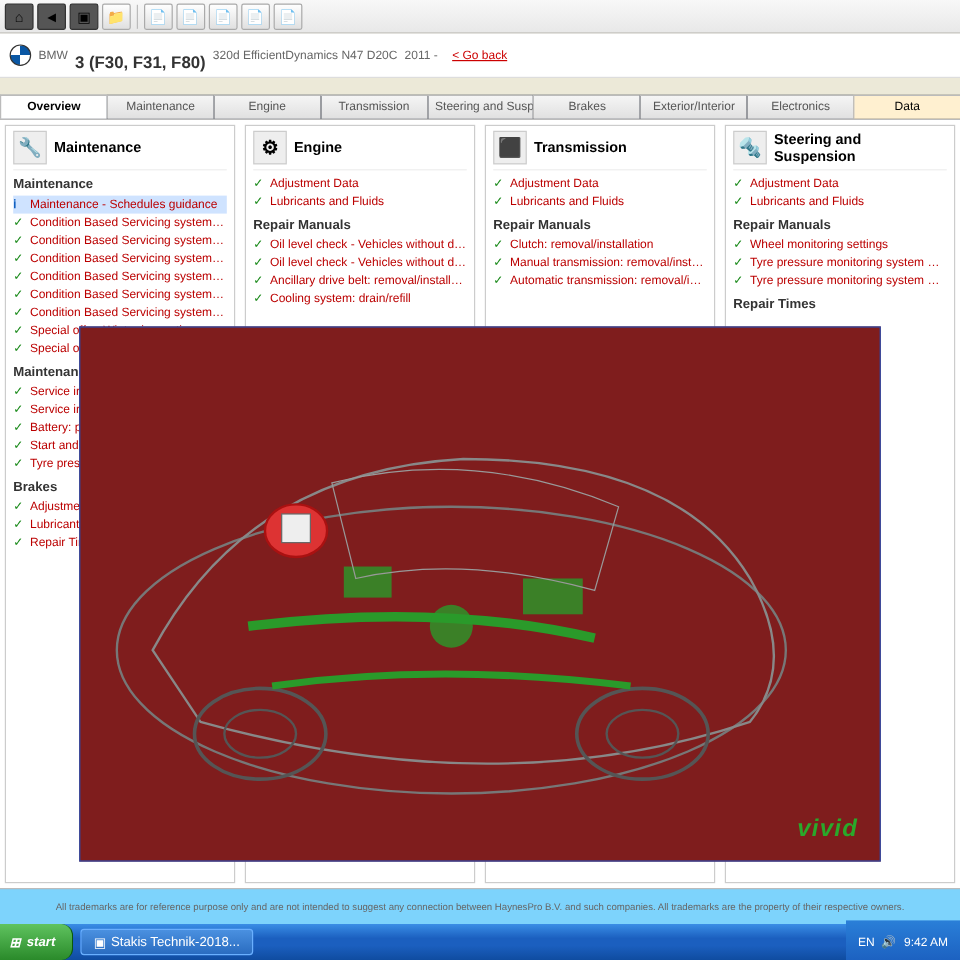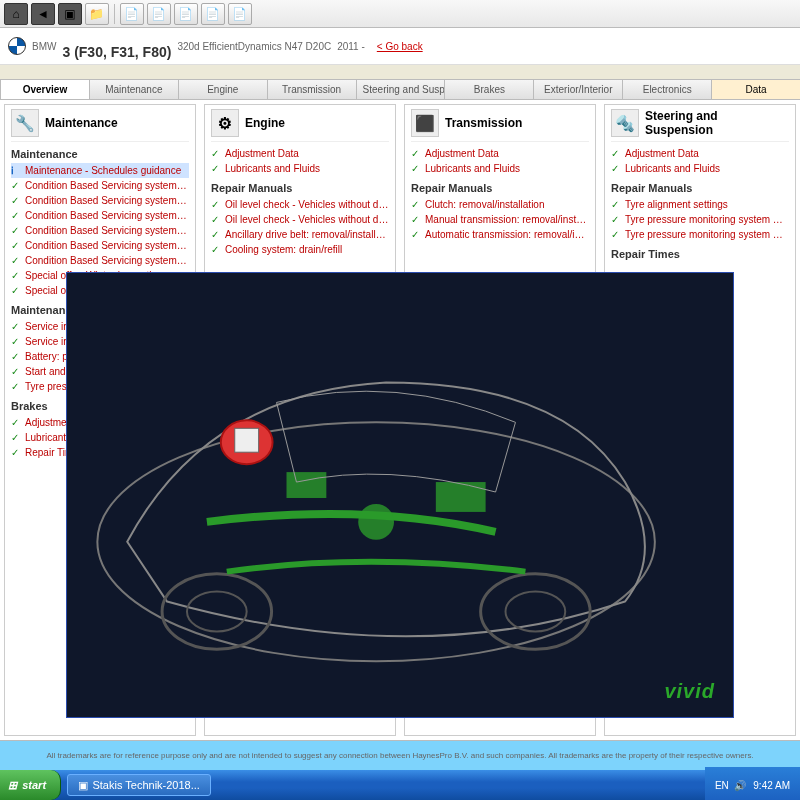--- a/index.html
+++ b/index.html
@@ -101,21 +101,21 @@
   .linklist li::before {
     content:"✓"; color:#1a8a1a; position:absolute; left:0; top:0; font-size:10px;
   }
   .linklist li.info::before { content:"ℹ"; color:#1060c0; font-weight:bold;}
   .selected-row { background:#cfe3ff; }
   .overlay {
     position:absolute;
     left:66px; top:272px;
     width:668px; height:446px;
     border:1px solid #2a4cae;
-    background:#0f172a;
+    background:#7f1d1d;
     display:flex; flex-direction:row; align-items:flex-end; justify-content:flex-end;
     padding:10px 18px 14px;
     pointer-events:none;
   }
   .overlay .brand { color:#2aa82a; font-style:italic; font-size:20px; font-weight:bold; letter-spacing:1px;}
   .overlay .ver { color:#2aa82a; font-size:46px; font-weight:900; letter-spacing:1px; line-height:1;}
   .overlay svg { position:absolute; left:0; top:0; width:100%; height:100%; }
   .footerstrip {
     position:absolute; left:0; bottom:30px; right:0; height:30px;
     background:#7dd3fc; border-top:1px solid #bbb;
@@ -261,21 +261,21 @@
       <div class="colhdr">
         <div class="colicon">🔩</div>
         <span>Steering and Suspension</span>
       </div>
       <ul class="linklist">
         <li>Adjustment Data</li>
         <li>Lubricants and Fluids</li>
       </ul>
       <div class="grouphdr">Repair Manuals</div>
       <ul class="linklist">
-        <li>Tyre alignment settings</li>
+        <li>Wheel monitoring settings</li>
         <li>Tyre pressure monitoring system Without iDrive</li>
         <li>Tyre pressure monitoring system With iDrive</li>
       </ul>
       <div class="grouphdr">Repair Times</div>
       <ul class="linklist"></ul>
     </div>
   </div>
 
 <div class="overlay">
   <svg viewBox="0 0 668 446">

